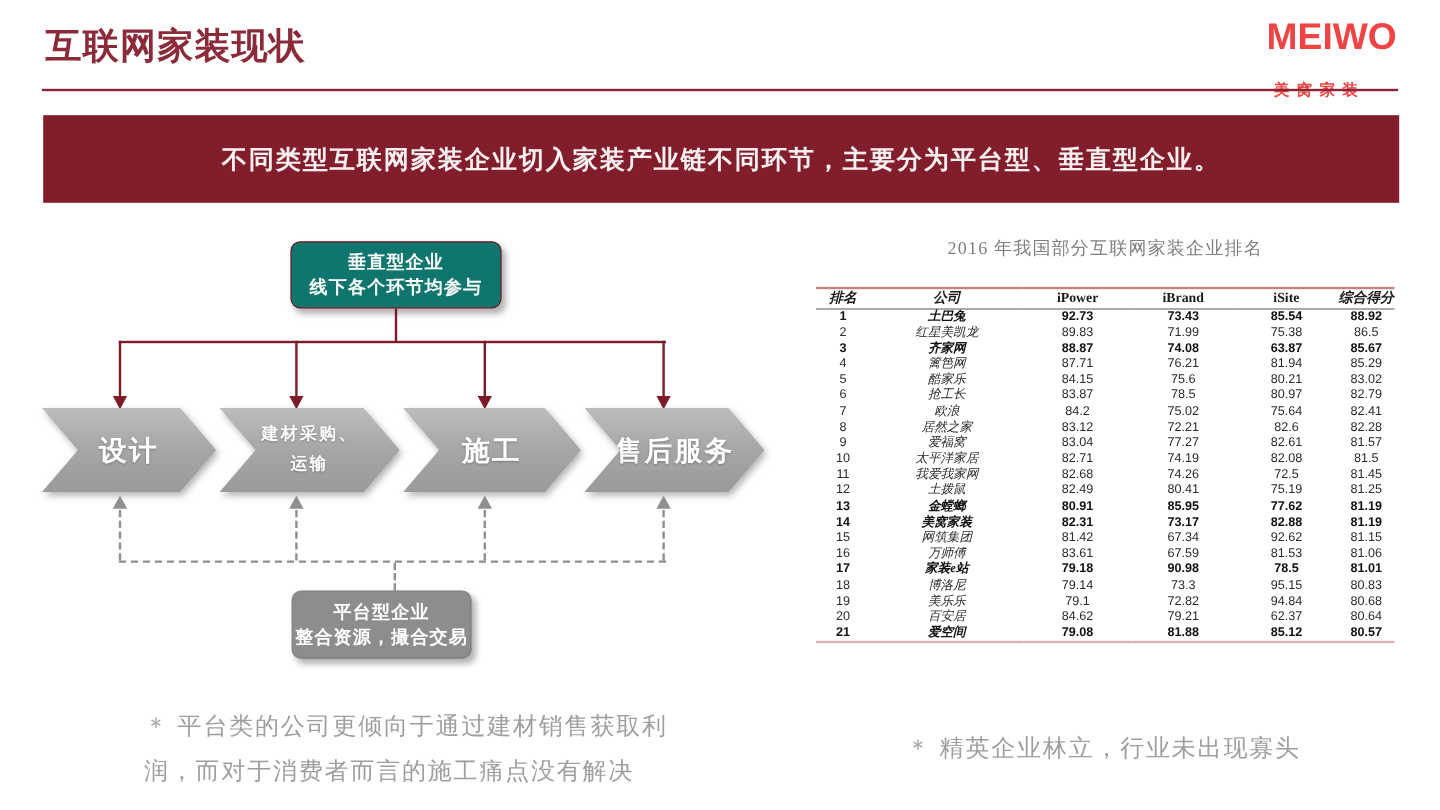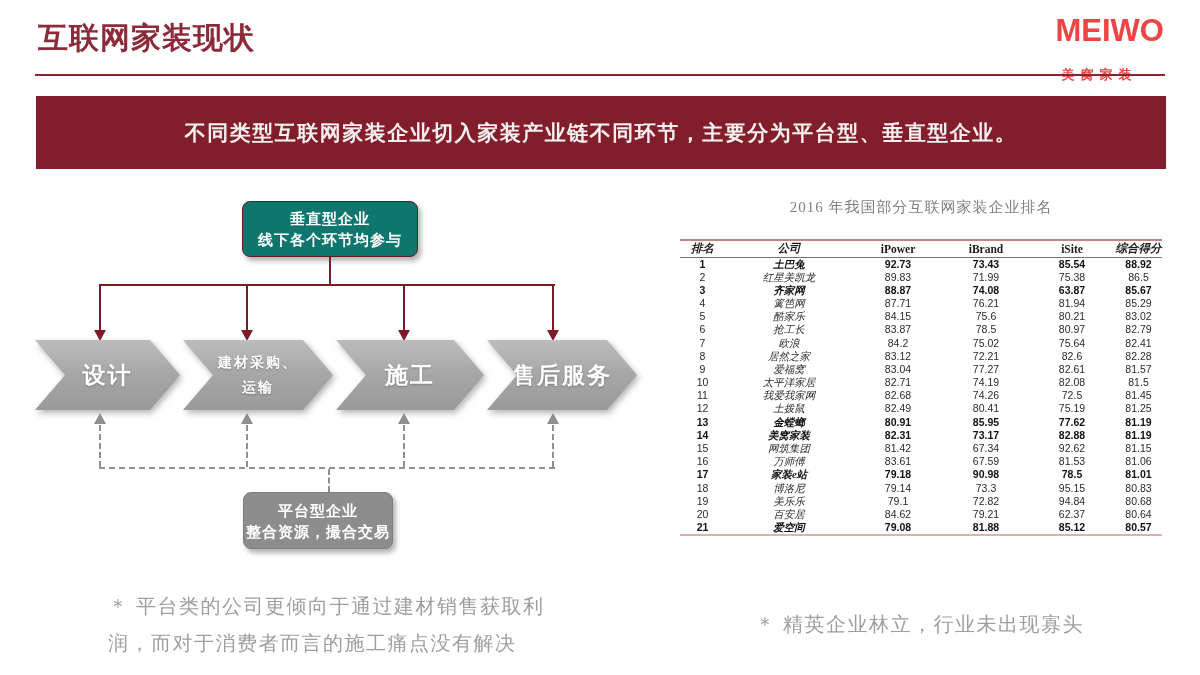--- a/index.html
+++ b/index.html
@@ -70,21 +70,21 @@
   }
   table.rank th.latin { font-family:Liberation Serif, serif; font-style:normal; }
   table.rank td { height:13.2px; padding:0; font-size:10.5px; text-align:center; color:#2a2a2a; line-height:13px; }
   table.rank td.company { font-family:"Liberation Serif", serif; font-style:italic; }
   table.rank tr.bold td { font-weight:bold; color:#111; }
   .tbl-source { position:absolute; left:986px; top:540px; width:190px;
     font-size:11.5px; line-height:17px; color:#9a9a9a; }
   
   .note { position:absolute; color:#9e9e9e; font-family:"Liberation Serif", serif;
     font-size:20px; letter-spacing:1.5px; line-height:37px; }
-  .note-left { left:108px; top:588px; }
+  .note-left { left:120px; top:588px; }
   .note-left .l2 { }
   .note-right { left:755px; top:606px; }
 </style>
 </head>
 <body>
 
 <div class="slide">
 
   <div class="page-title">互联网家装现状</div>
   <div class="logo">

